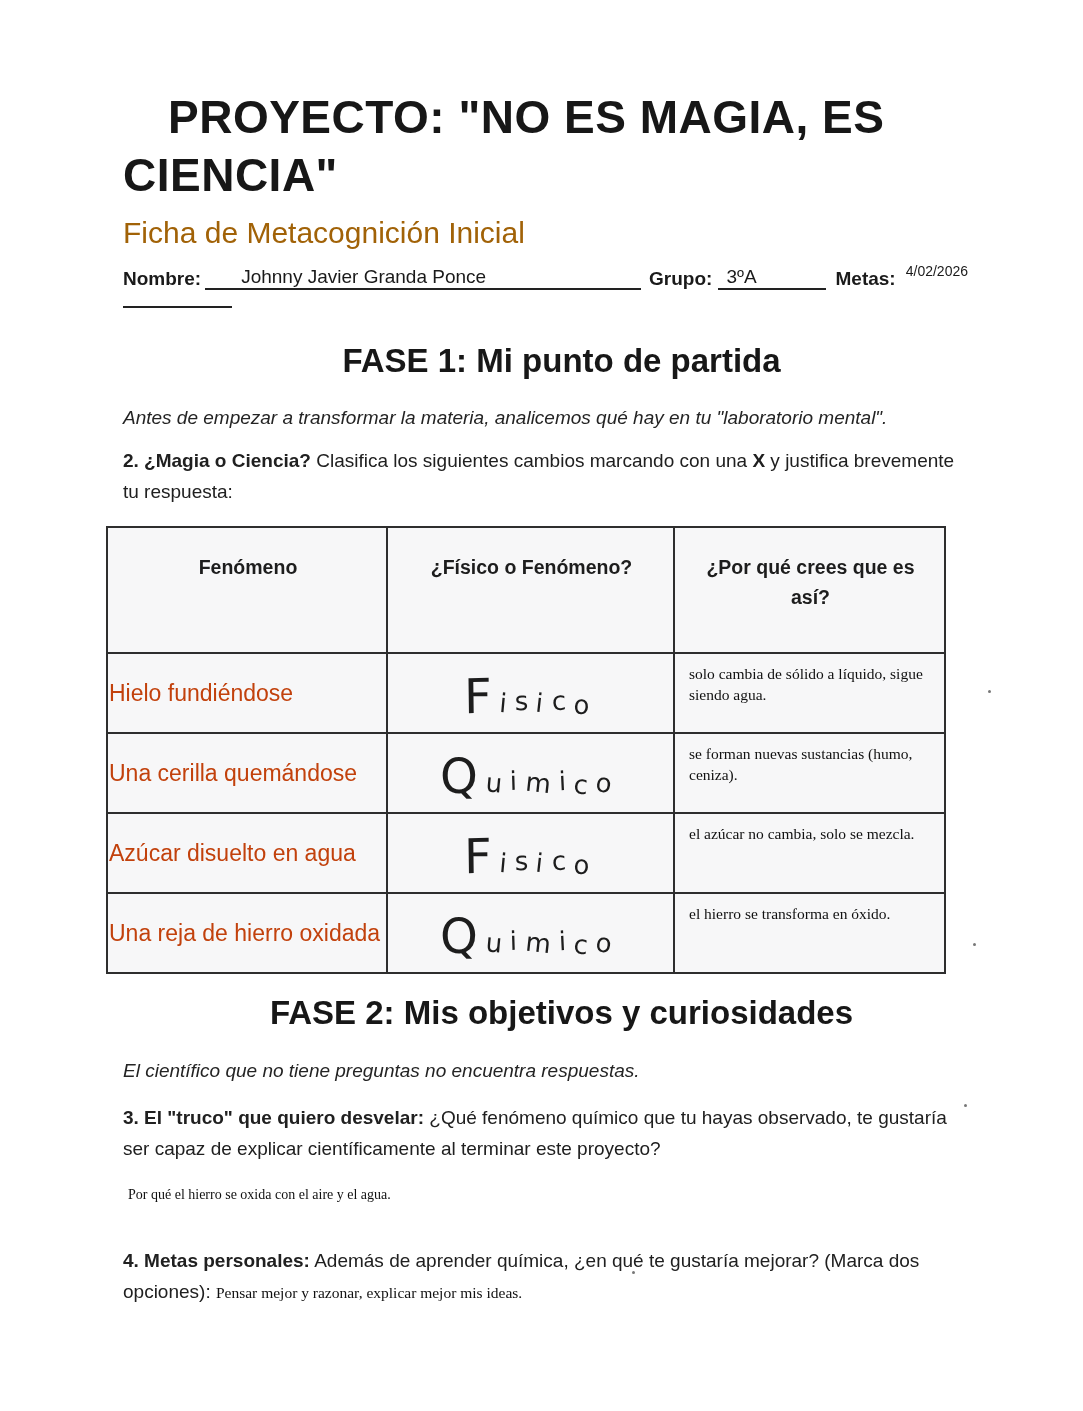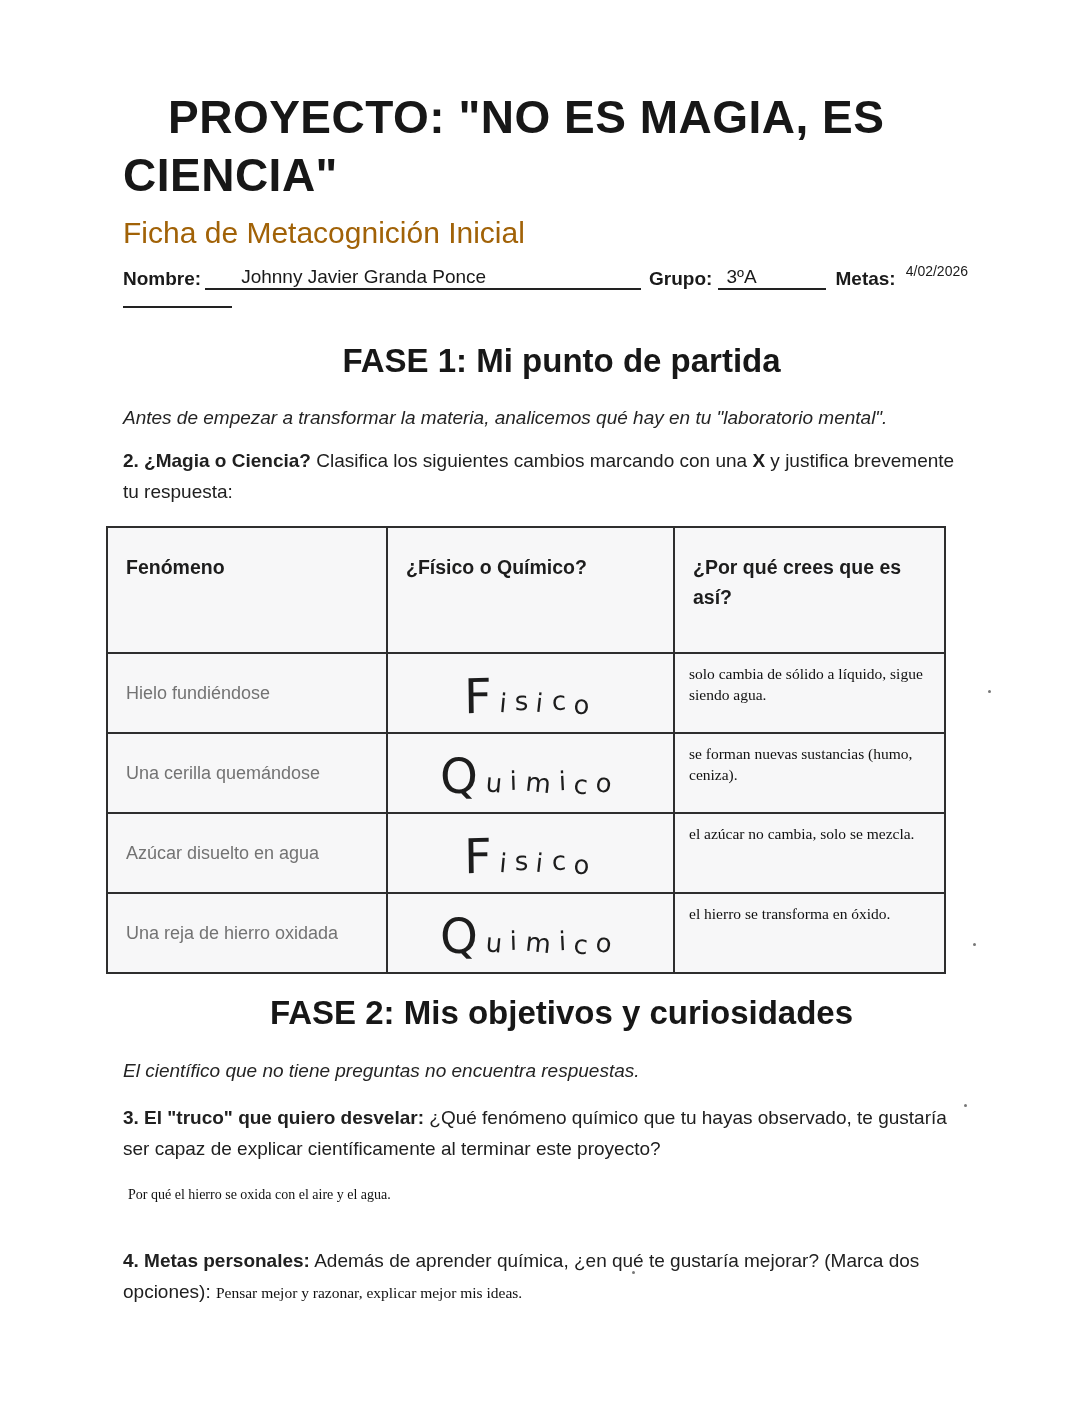--- a/index.html
+++ b/index.html
@@ -115,27 +115,28 @@
     text-align:left;
   }
   th{
     height:100px;
     vertical-align:top;
     padding:24px 16px 0 18px;
     font-size:19.5px;
     font-weight:bold;
     line-height:30px;
     color:#1d1d1d;
+    text-align:center;
   }
   td{height:69px;}
   td.phen{
     vertical-align:middle;
-    padding-left:18px;
-    font-size:18px;
-    color:#737373;
+    padding-left:1px;
+    font-size:23px;
+    color:#c2410c;
   }
   td.cls{
     vertical-align:middle;
     text-align:center;
     padding-top:2px;
   }
   td.just{
     vertical-align:top;
     padding:9px 10px 0 14px;
     font-family:"Liberation Serif", serif;
@@ -216,21 +217,21 @@
     <div class="tbl-wrap">
       <table>
         <colgroup>
             <col class="c1">
             <col class="c2">
             <col class="c3">
           </colgroup>
         <thead>
           <tr>
             <th>Fenómeno</th>
-            <th>¿Físico o Químico?</th>
+            <th>¿Físico o Fenómeno?</th>
             <th>¿Por qué crees que es así?</th>
           </tr>
         </thead>
         <tbody>
           <tr>
             <td class="phen">Hielo fundiéndose</td>
             <td class="cls"><span class="hand"><span class="ch">F</span><span class="ch" style="transform: rotate(4deg) translateY(2px);">i</span><span class="ch" style="transform: rotate(-3deg) translateY(-1px);">s</span><span class="ch" style="transform: rotate(5deg) translateY(1px);">i</span><span class="ch" style="transform: rotate(-4deg) translateY(-2px);">c</span><span class="ch" style="transform: rotate(3deg) translateY(2px);">o</span></span></td>
             <td class="just">solo cambia de sólido a líquido, sigue siendo agua.</td>
           </tr>
           <tr>

